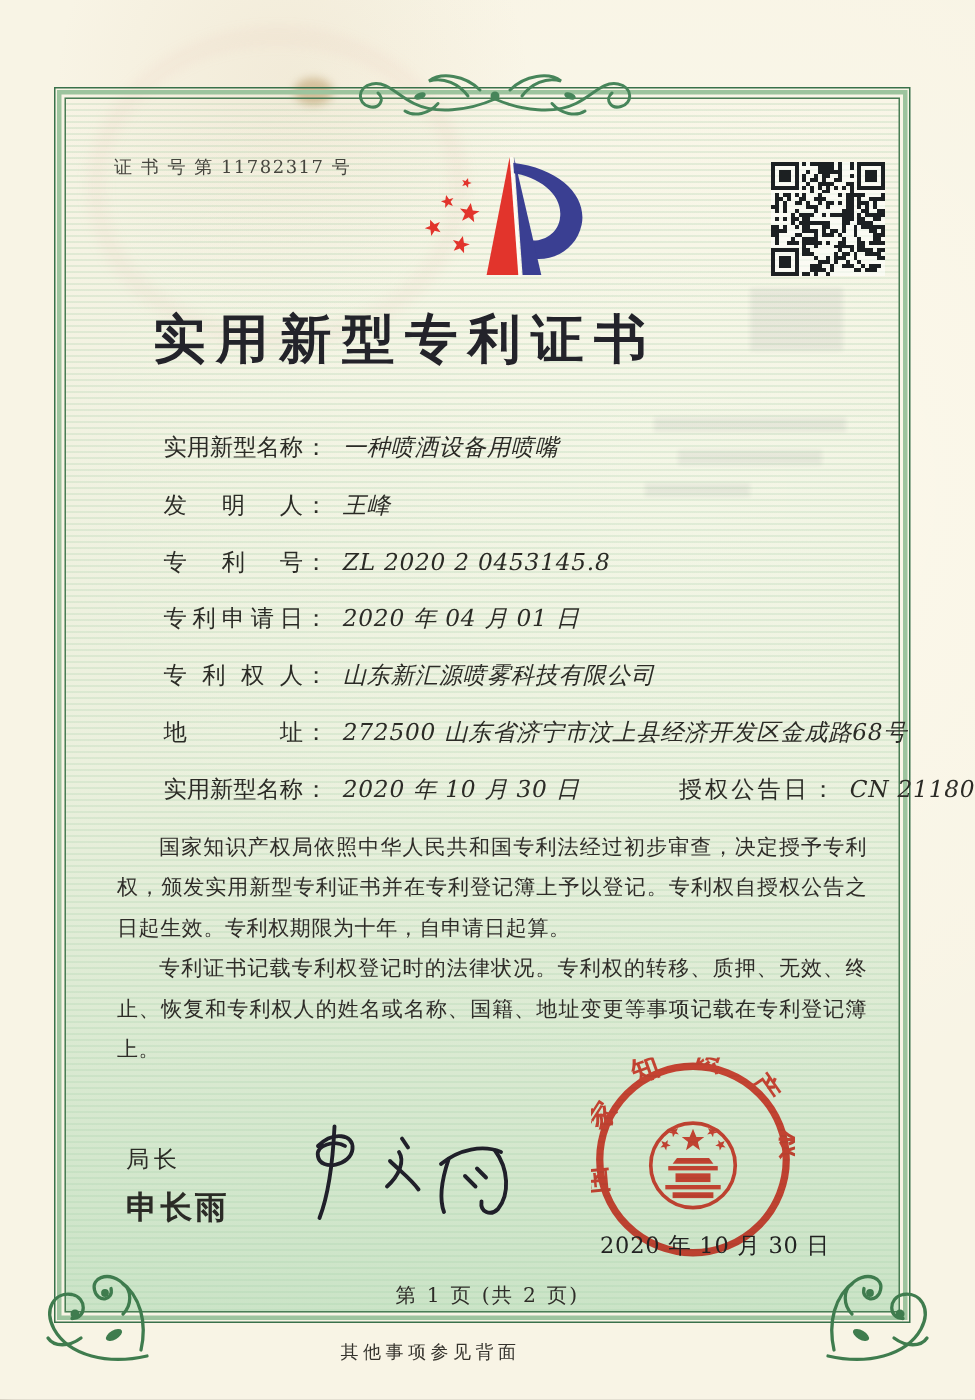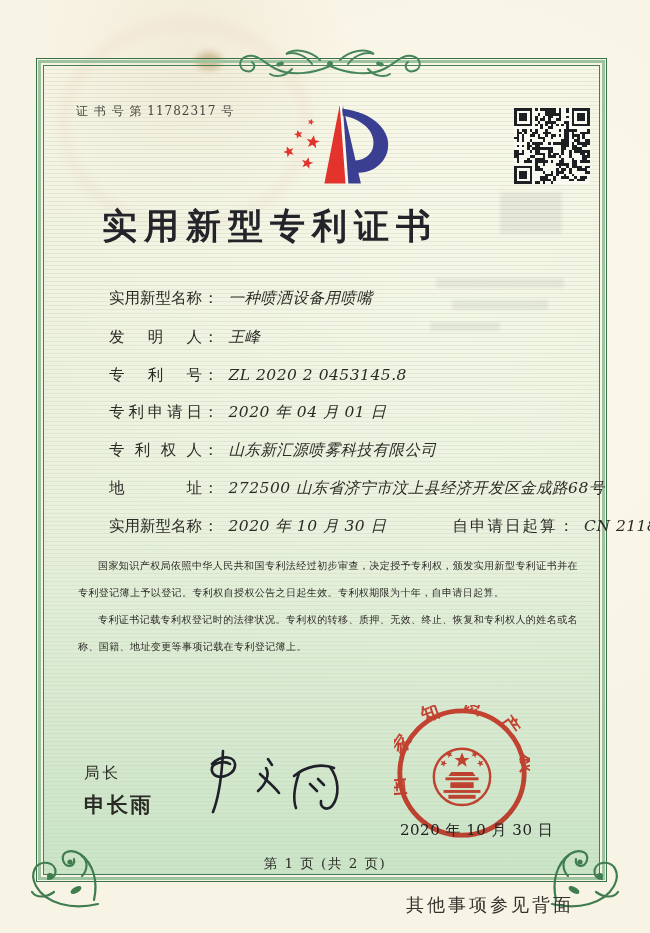--- a/index.html
+++ b/index.html
@@ -37,35 +37,35 @@
 
   .rows{position:absolute;left:78px;top:288px;width:510px;font-size:15.5px;color:#2b2b26;}
   .row{position:absolute;left:0;white-space:nowrap;}
   .flabel{display:inline-block;width:93px;text-align:justify;text-align-last:justify;margin-left:31px;}
   .colon{margin-left:1px;}
   .fvalue{margin-left:10px;letter-spacing:.5px;font-style:italic;}
   .r0{top:0px;} .r1{top:39px;} .r2{top:77px;} .r3{top:114px;} .r4{top:152px;} .r5{top:190px;} .r6{top:228px;}
   .grant2{margin-left:66px;}
   .grant2 .flabel2{letter-spacing:2px;}
 
-  .paras{position:absolute;left:78px;top:552px;width:500px;font-size:10px;line-height:27px;
+  .paras{position:absolute;left:78px;top:552px;width:500px;font-size:14px;line-height:27px;
     color:#2e2c28;text-align:justify;letter-spacing:.4px;}
   .paras p{margin:0;text-indent:2em;}
 
   .signer-role{position:absolute;left:84px;top:763px;font-size:15.5px;letter-spacing:3px;color:#2b2b26;}
   .signer-name{position:absolute;left:84px;top:791px;font-size:21px;letter-spacing:2px;color:#2b2b26;font-weight:bold;}
   .signature{position:absolute;left:182px;top:746px;}
 
   .seal{position:absolute;left:394px;top:705px;width:136px;height:136px;opacity:.92;mix-blend-mode:multiply;}
   .seal-date{position:absolute;left:400px;top:821px;font-size:15px;color:#222;letter-spacing:.5px;z-index:6;}
 
   .page-info{position:absolute;left:0;top:855px;width:650px;text-align:center;
     font-size:13.5px;letter-spacing:1.5px;color:#2e2c28;}
-  .back-note{position:absolute;left:0;top:893px;width:574px;text-align:right;
-    font-size:18px;letter-spacing:3px;color:#34322c;}
+  .back-note{position:absolute;left:0;top:893px;width:574px;text-align:center;
+    font-size:12px;letter-spacing:3px;color:#34322c;}
 
   .ornament,.corner{position:absolute;}
   .top-ornament{left:228px;top:42px;}
   .corner-bl{left:24px;top:832px;}
   .corner-br{left:548px;top:832px;transform:scaleX(-1);}
   svg{display:block;}
 </style>
 </head>
 <body>
 
@@ -493,21 +493,21 @@
     <div class="row r3">
       <span class="flabel">专利申请日</span><span class="colon">：</span><span class="fvalue">2020 年 04 月 01 日</span>
     </div>
     <div class="row r4">
       <span class="flabel">专利权人</span><span class="colon">：</span><span class="fvalue">山东新汇源喷雾科技有限公司</span>
     </div>
     <div class="row r5">
       <span class="flabel">地址</span><span class="colon">：</span><span class="fvalue">272500 山东省济宁市汶上县经济开发区金成路68号</span>
     </div>
     <div class="row r6">
-      <span class="flabel">实用新型名称</span><span class="colon">：</span><span class="fvalue">2020 年 10 月 30 日</span><span class="grant2"><span class="flabel2">自申请日起算</span><span class="colon">：</span><span class="fvalue">CN 211801713 U</span></span>
+      <span class="flabel">实用新型名称</span><span class="colon">：</span><span class="fvalue">2020 年 10 月 30 日</span><span class="grant2"><span class="flabel2">授权公告日</span><span class="colon">：</span><span class="fvalue">CN 211801713 U</span></span>
     </div>
   </div>
 
   <div class="paras">
     <p>国家知识产权局依照中华人民共和国专利法经过初步审查，决定授予专利权，颁发实用新型专利证书并在专利登记簿上予以登记。专利权自授权公告之日起生效。专利权期限为十年，自申请日起算。</p>
     <p>专利证书记载专利权登记时的法律状况。专利权的转移、质押、无效、终止、恢复和专利权人的姓名或名称、国籍、地址变更等事项记载在专利登记簿上。</p>
   </div>
 
   <div class="signer-role">局长</div>
   <div class="signer-name">申长雨</div>

